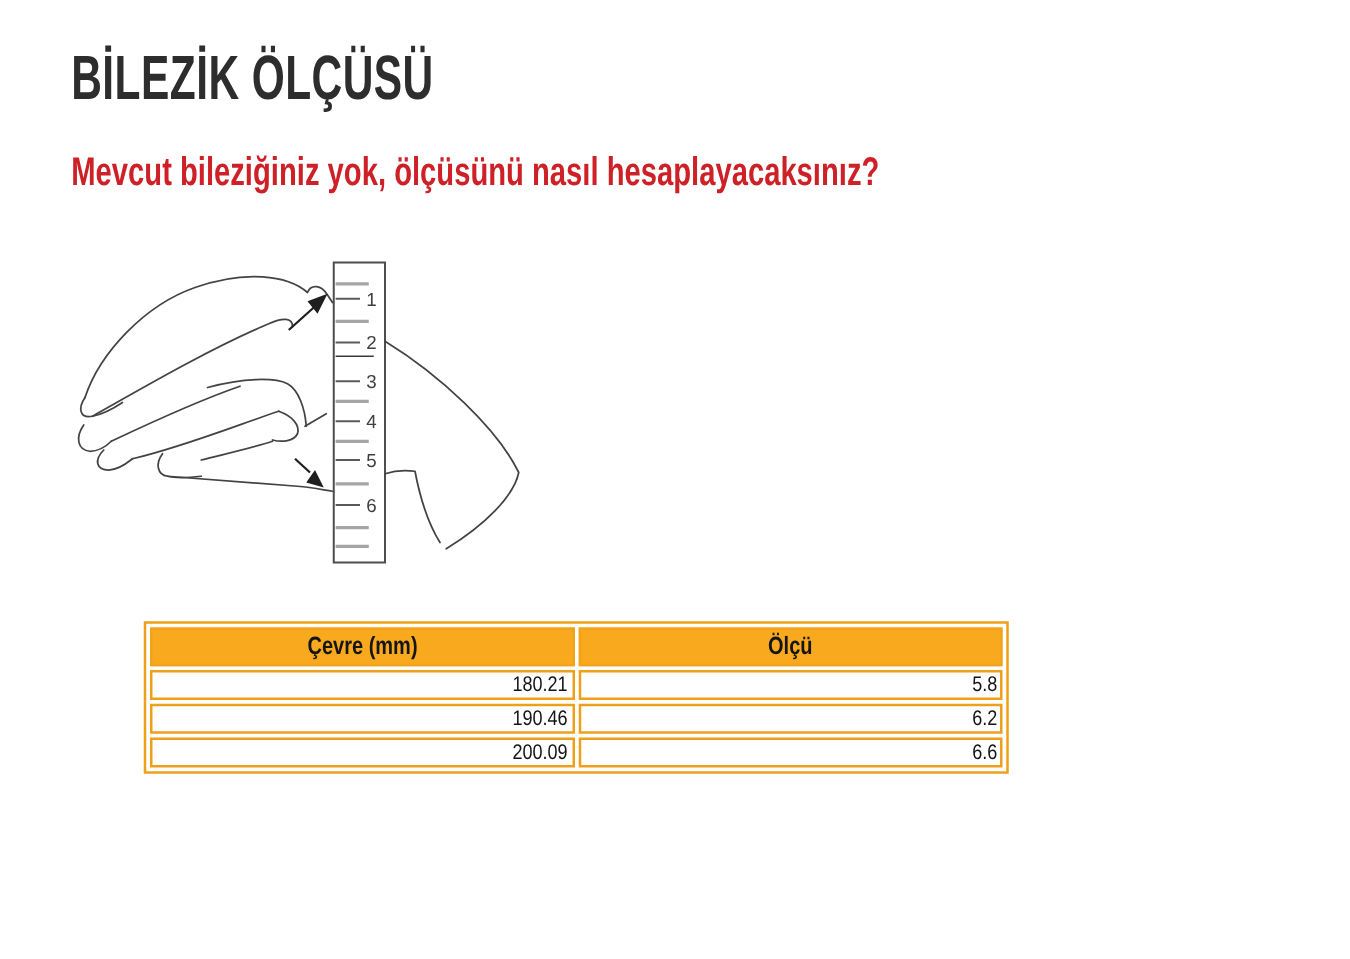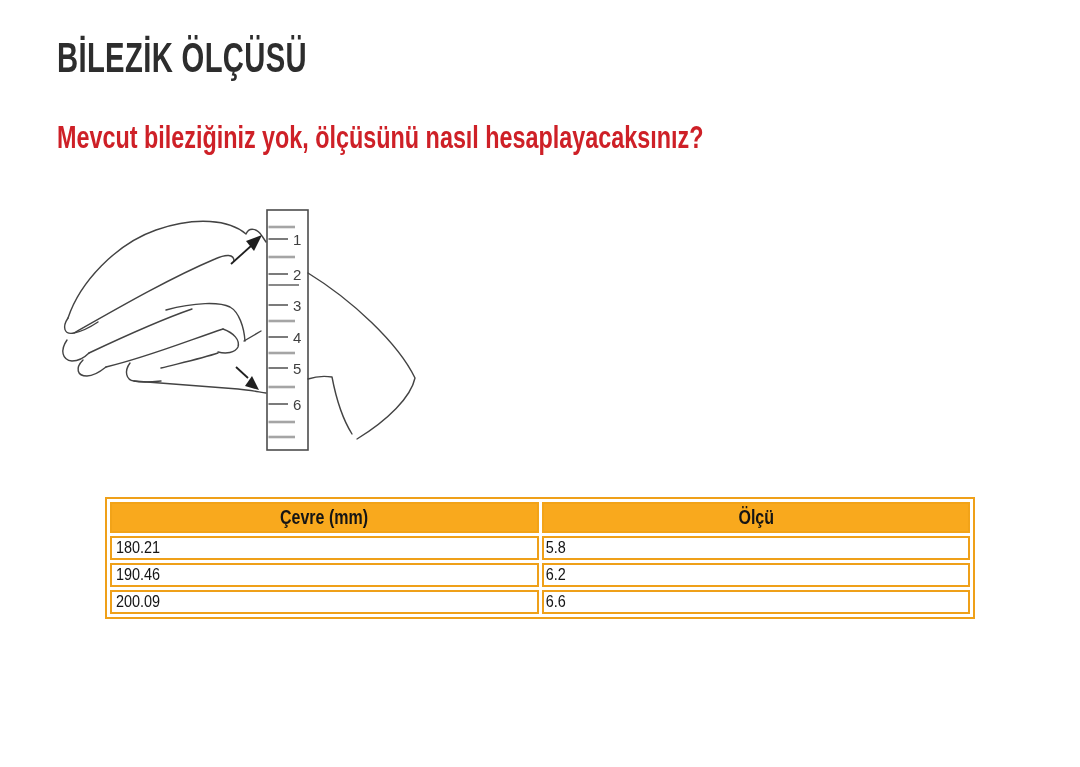--- a/index.html
+++ b/index.html
@@ -12,21 +12,21 @@
     height: 767px;
     background: #ffffff;
     overflow: hidden;
   }
 
   
   .title {
     position: absolute;
     left: 57px;
     top: 33px;
-    font-size: 43px;
+    font-size: 50px;
     font-weight: bold;
     color: #2d2d2d;
     white-space: nowrap;
   }
   .subtitle {
     position: absolute;
     left: 57px;
     top: 119px;
     font-size: 32px;
     font-weight: bold;
@@ -62,23 +62,23 @@
     font-size: 19px;
     line-height: 29.5px;
     text-align: justify;
     text-align-last: justify;
   }
   .para-line.last { text-align-last: left; }
 
   
   .size-table {
     position: absolute;
-    left: 105px;
+    left: 115px;
     top: 497px;
-    width: 870px;
+    width: 692px;
     border-collapse: separate;
     border-spacing: 3px;
     border: 2px solid #efa019;
     background: #ffffff;
     table-layout: fixed;
   }
   .size-table th {
     background: #f9a91d;
     border: 2px solid #f2a318;
     height: 31px;
@@ -86,21 +86,21 @@
     font-weight: bold;
     color: #151515;
     text-align: center;
   }
   .size-table td {
     background: #ffffff;
     border: 2px solid #efa019;
     height: 24px;
     font-size: 17px;
     color: #141414;
-    text-align: left;
+    text-align: right;
   }
 </style>
 </head>
 <body>
 
 <div class="page">
 
   <h1 class="title"><span class="sqA">BİLEZİK ÖLÇÜSÜ</span></h1>
 
   <h2 class="subtitle"><span class="sqB">Mevcut bileziğiniz yok, ölçüsünü nasıl hesaplayacaksınız?</span></h2>

